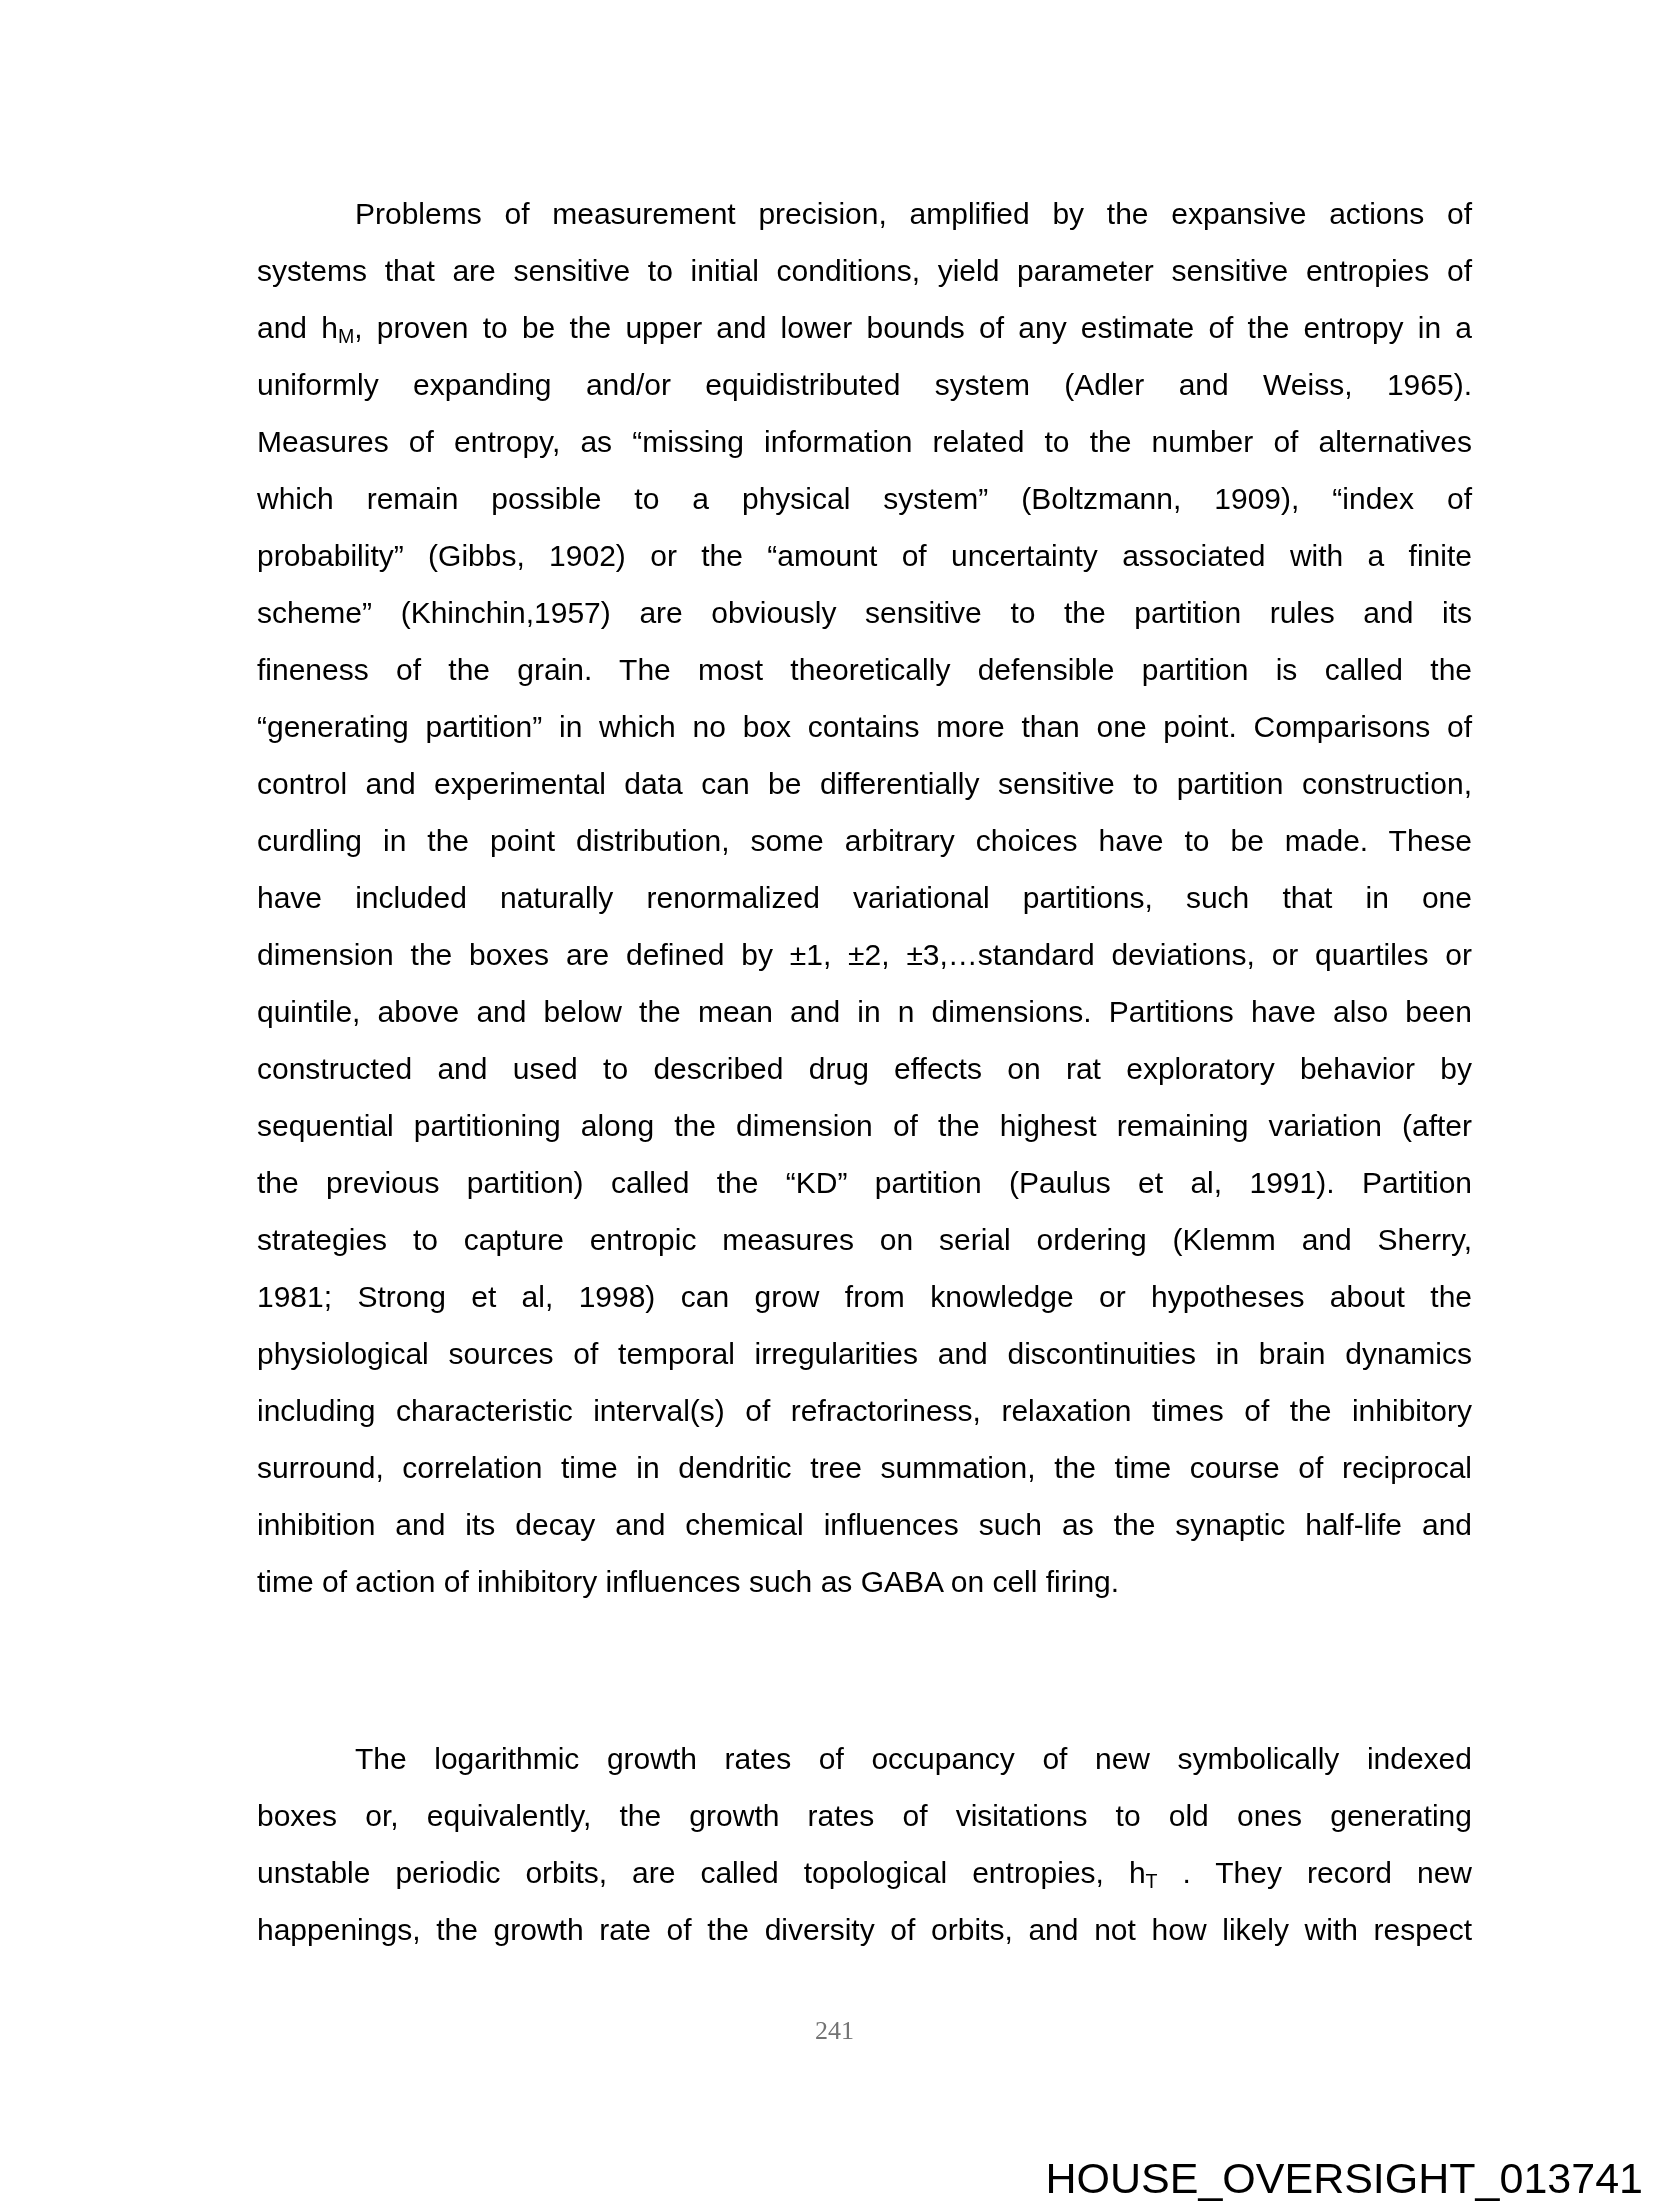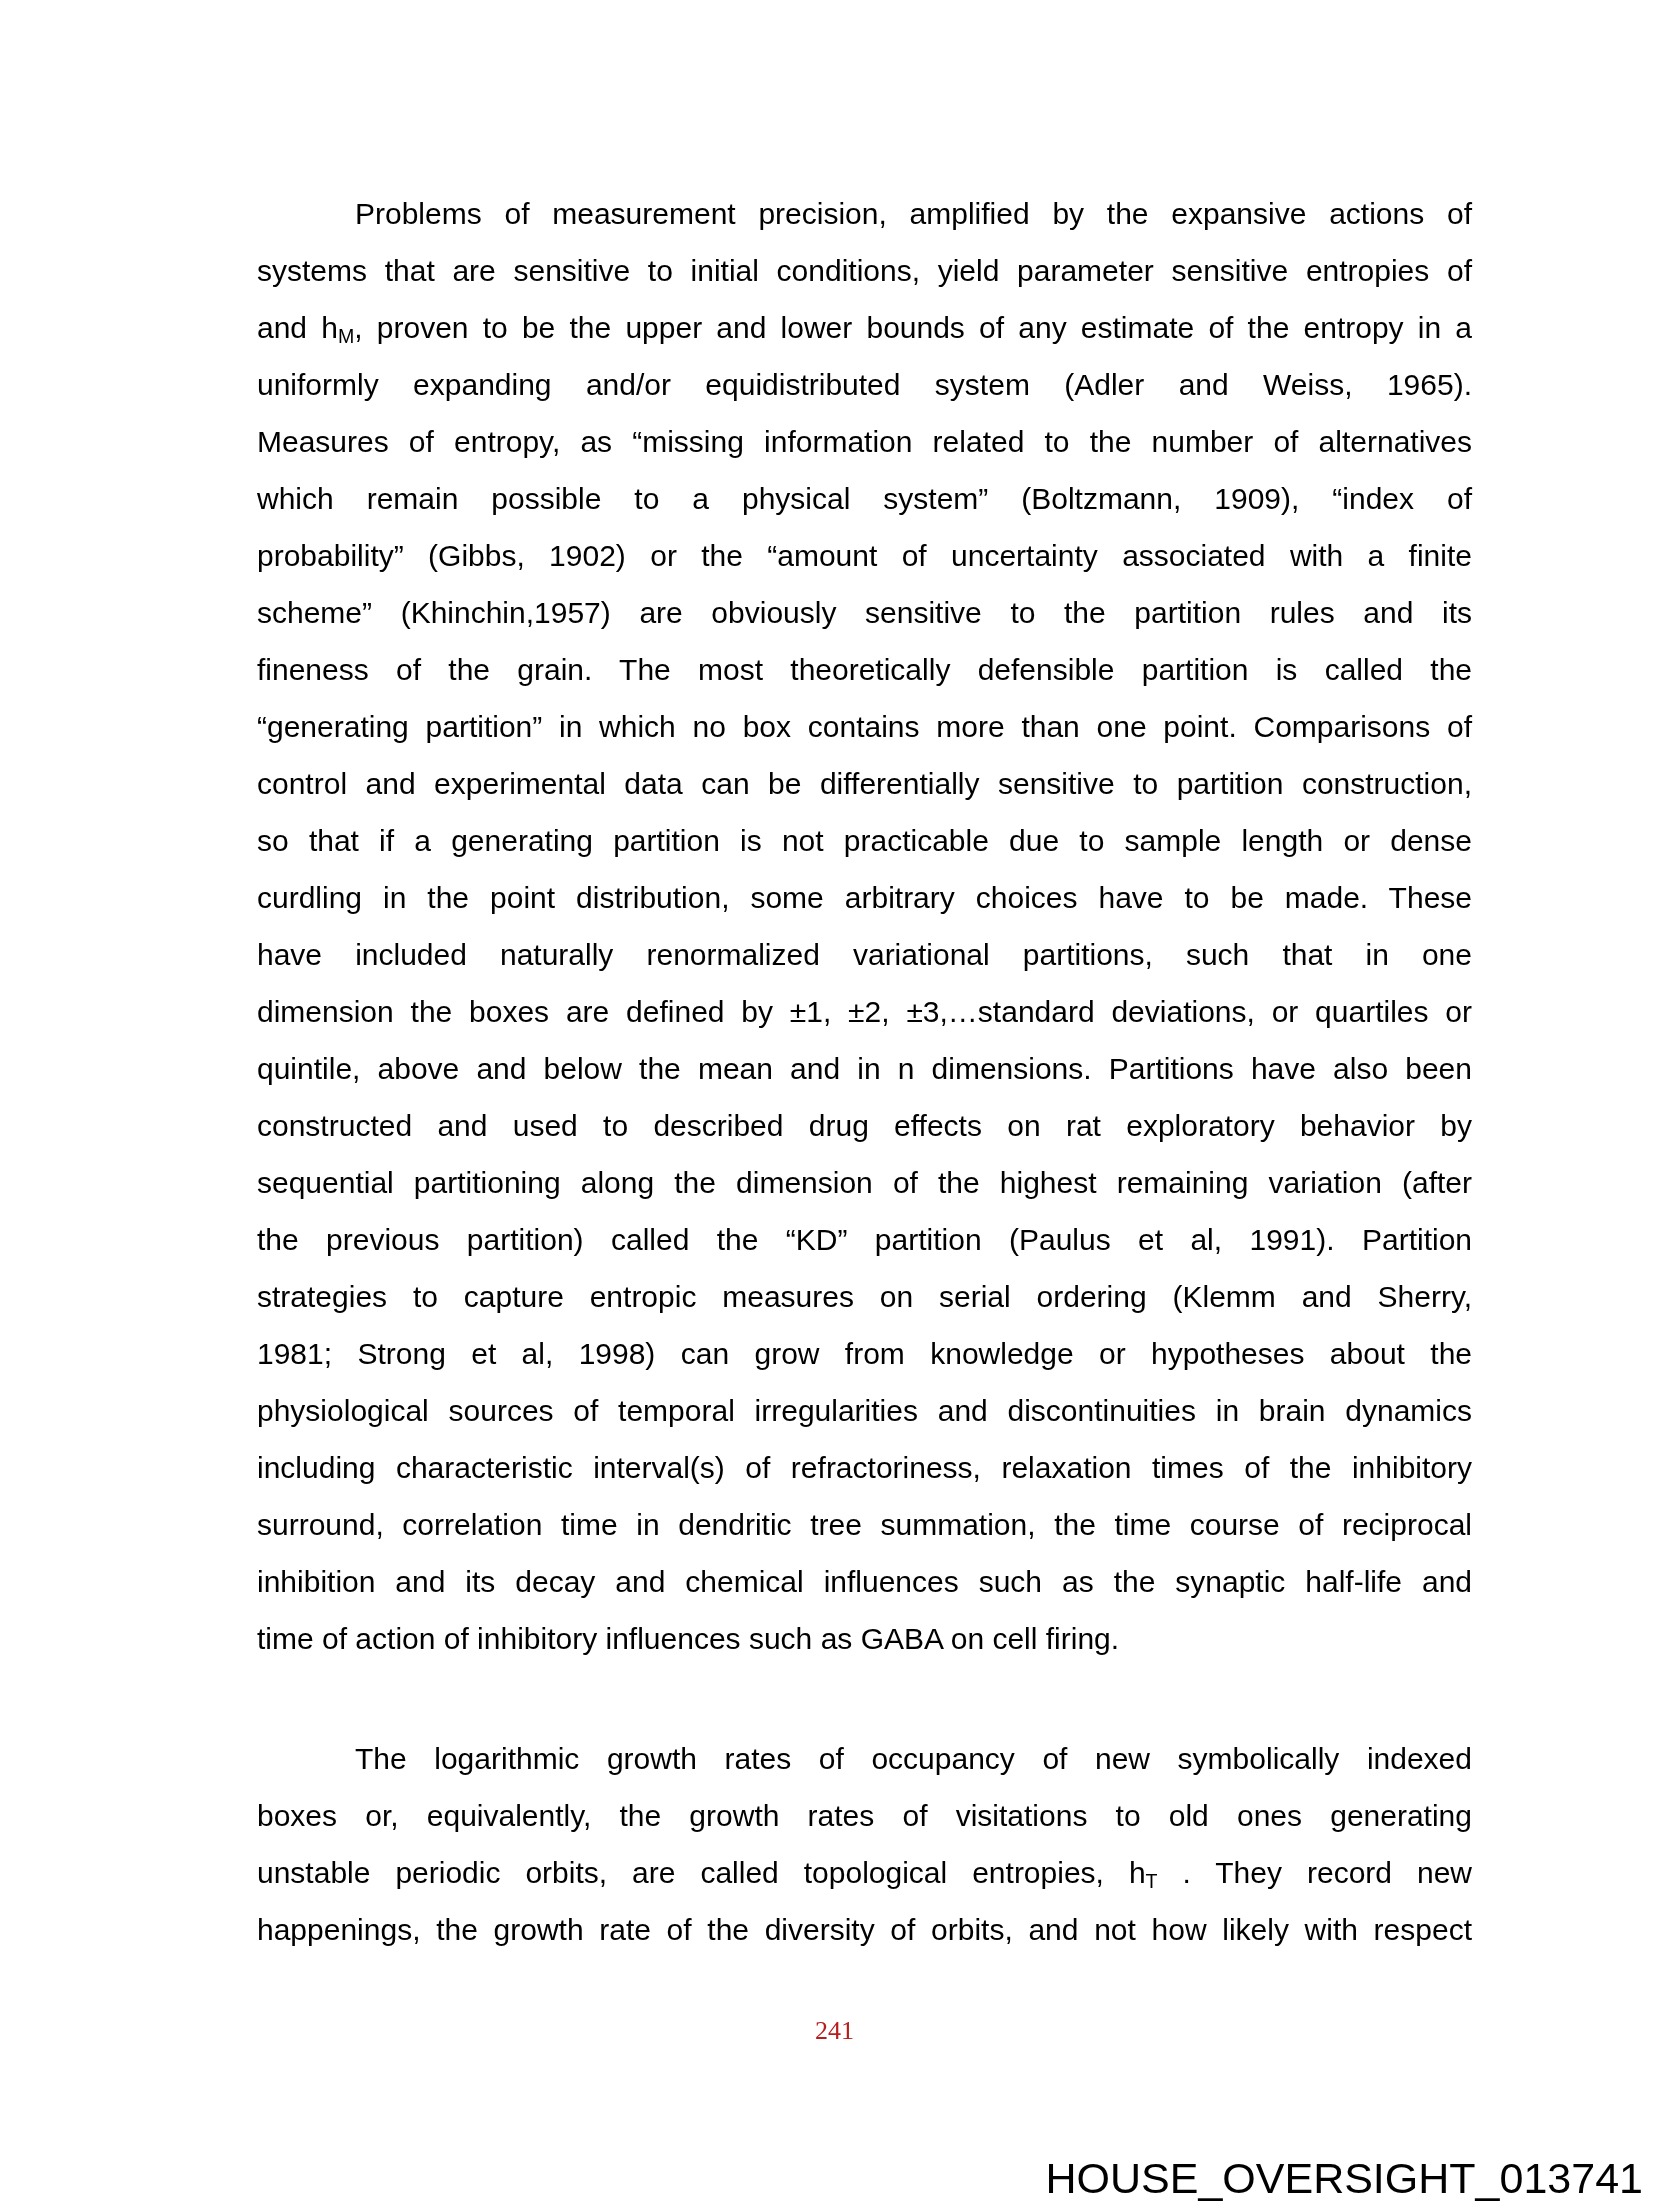--- a/index.html
+++ b/index.html
@@ -47,21 +47,21 @@
     line-height: 0;
   }
   .page-number {
     position: absolute;
     left: 0;
     width: 1669px;
     top: 2016px;
     text-align: center;
     font-family: "Liberation Serif", serif;
     font-size: 26px;
-    color: #b91c1c;
+    color: #737373;
   }
   .bates {
     position: absolute;
     right: 26px;
     top: 2154px;
     font-family: "Liberation Sans", sans-serif;
     font-size: 43px;
     color: #000000;
     letter-spacing: 0px;
   }
@@ -75,21 +75,20 @@
       <div class="line">systems that are sensitive to initial conditions, yield parameter sensitive entropies of</div>
       <div class="line"><span>and h</span><sub>M</sub><span>, proven to be the upper and lower bounds of any estimate of the entropy in a</span></div>
       <div class="line">uniformly expanding and/or equidistributed system (Adler and Weiss, 1965).</div>
       <div class="line">Measures of entropy, as “missing information related to the number of alternatives</div>
       <div class="line">which remain possible to a physical system” (Boltzmann, 1909), “index of</div>
       <div class="line">probability” (Gibbs, 1902) or the “amount of uncertainty associated with a finite</div>
       <div class="line">scheme” (Khinchin,1957) are obviously sensitive to the partition rules and its</div>
       <div class="line">fineness of the grain. The most theoretically defensible partition is called the</div>
       <div class="line">“generating partition” in which no box contains more than one point. Comparisons of</div>
       <div class="line">control and experimental data can be differentially sensitive to partition construction,</div>
-      <div class="line">so that if a generating partition is not practicable due to sample length or dense</div>
       <div class="line">curdling in the point distribution, some arbitrary choices have to be made. These</div>
       <div class="line">have included naturally renormalized variational partitions, such that in one</div>
       <div class="line">dimension the boxes are defined by ±1, ±2, ±3,…standard deviations, or quartiles or</div>
       <div class="line">quintile, above and below the mean and in n dimensions. Partitions have also been</div>
       <div class="line">constructed and used to described drug effects on rat exploratory behavior by</div>
       <div class="line">sequential partitioning along the dimension of the highest remaining variation (after</div>
       <div class="line">the previous partition) called the “KD” partition (Paulus et al, 1991). Partition</div>
       <div class="line">strategies to capture entropic measures on serial ordering (Klemm and Sherry,</div>
       <div class="line">1981; Strong et al, 1998) can grow from knowledge or hypotheses about the</div>
       <div class="line">physiological sources of temporal irregularities and discontinuities in brain dynamics</div>

